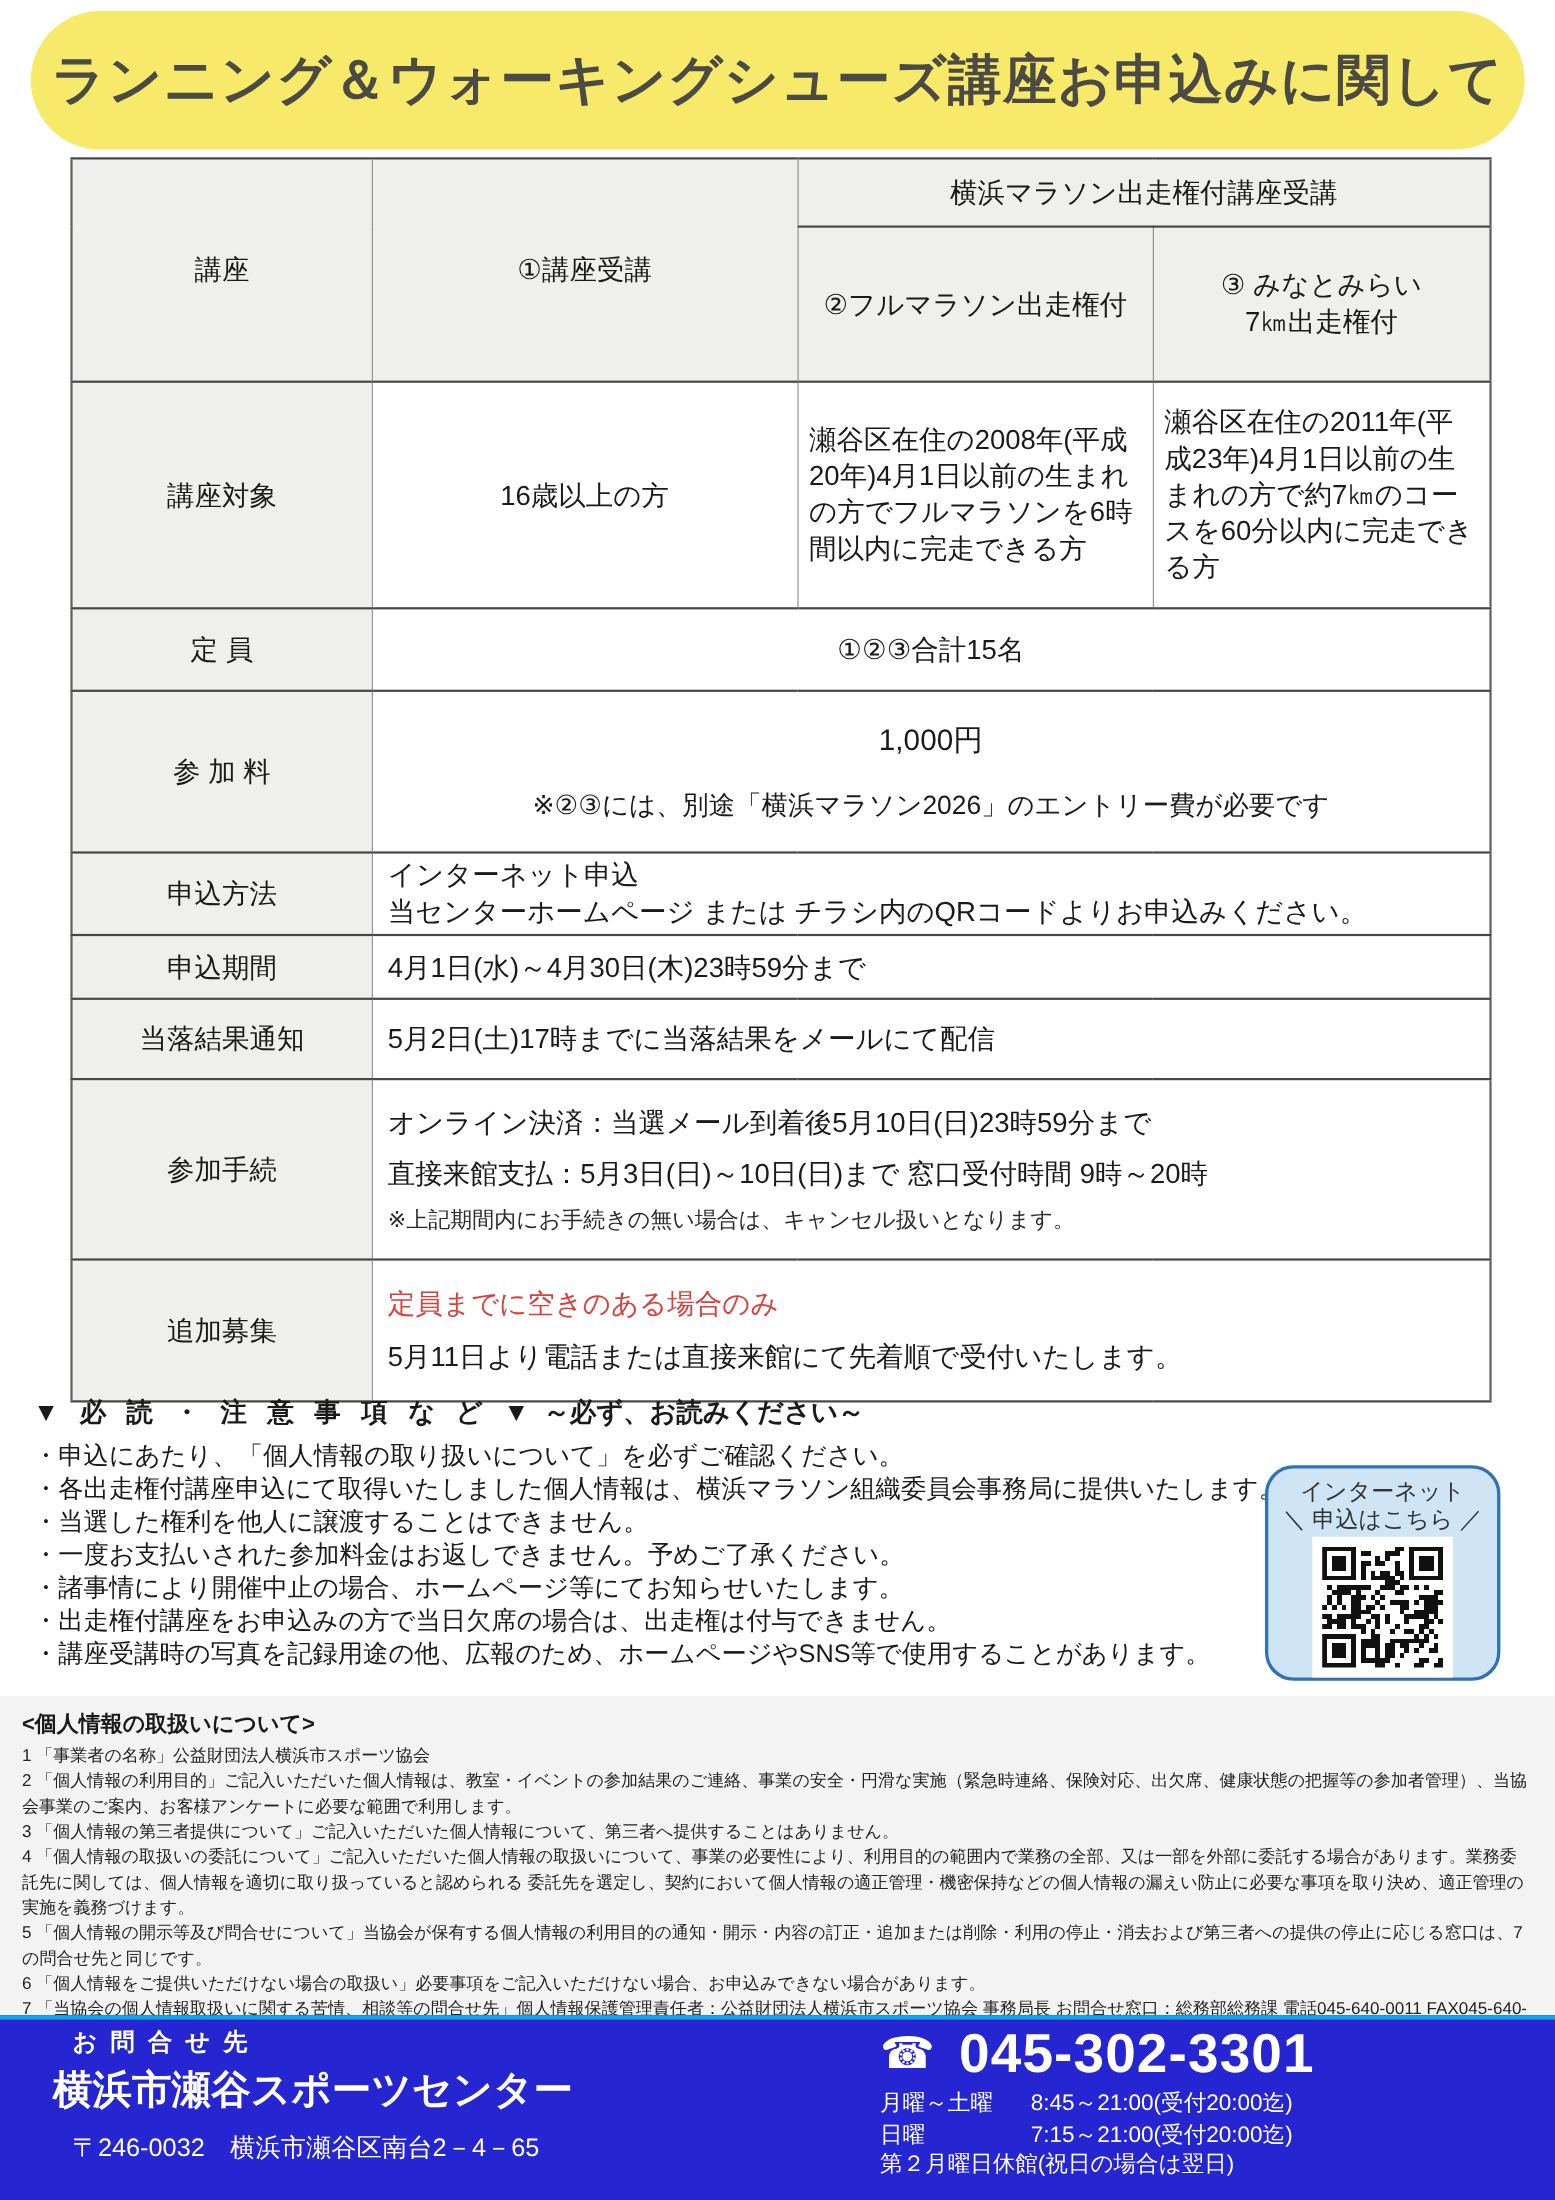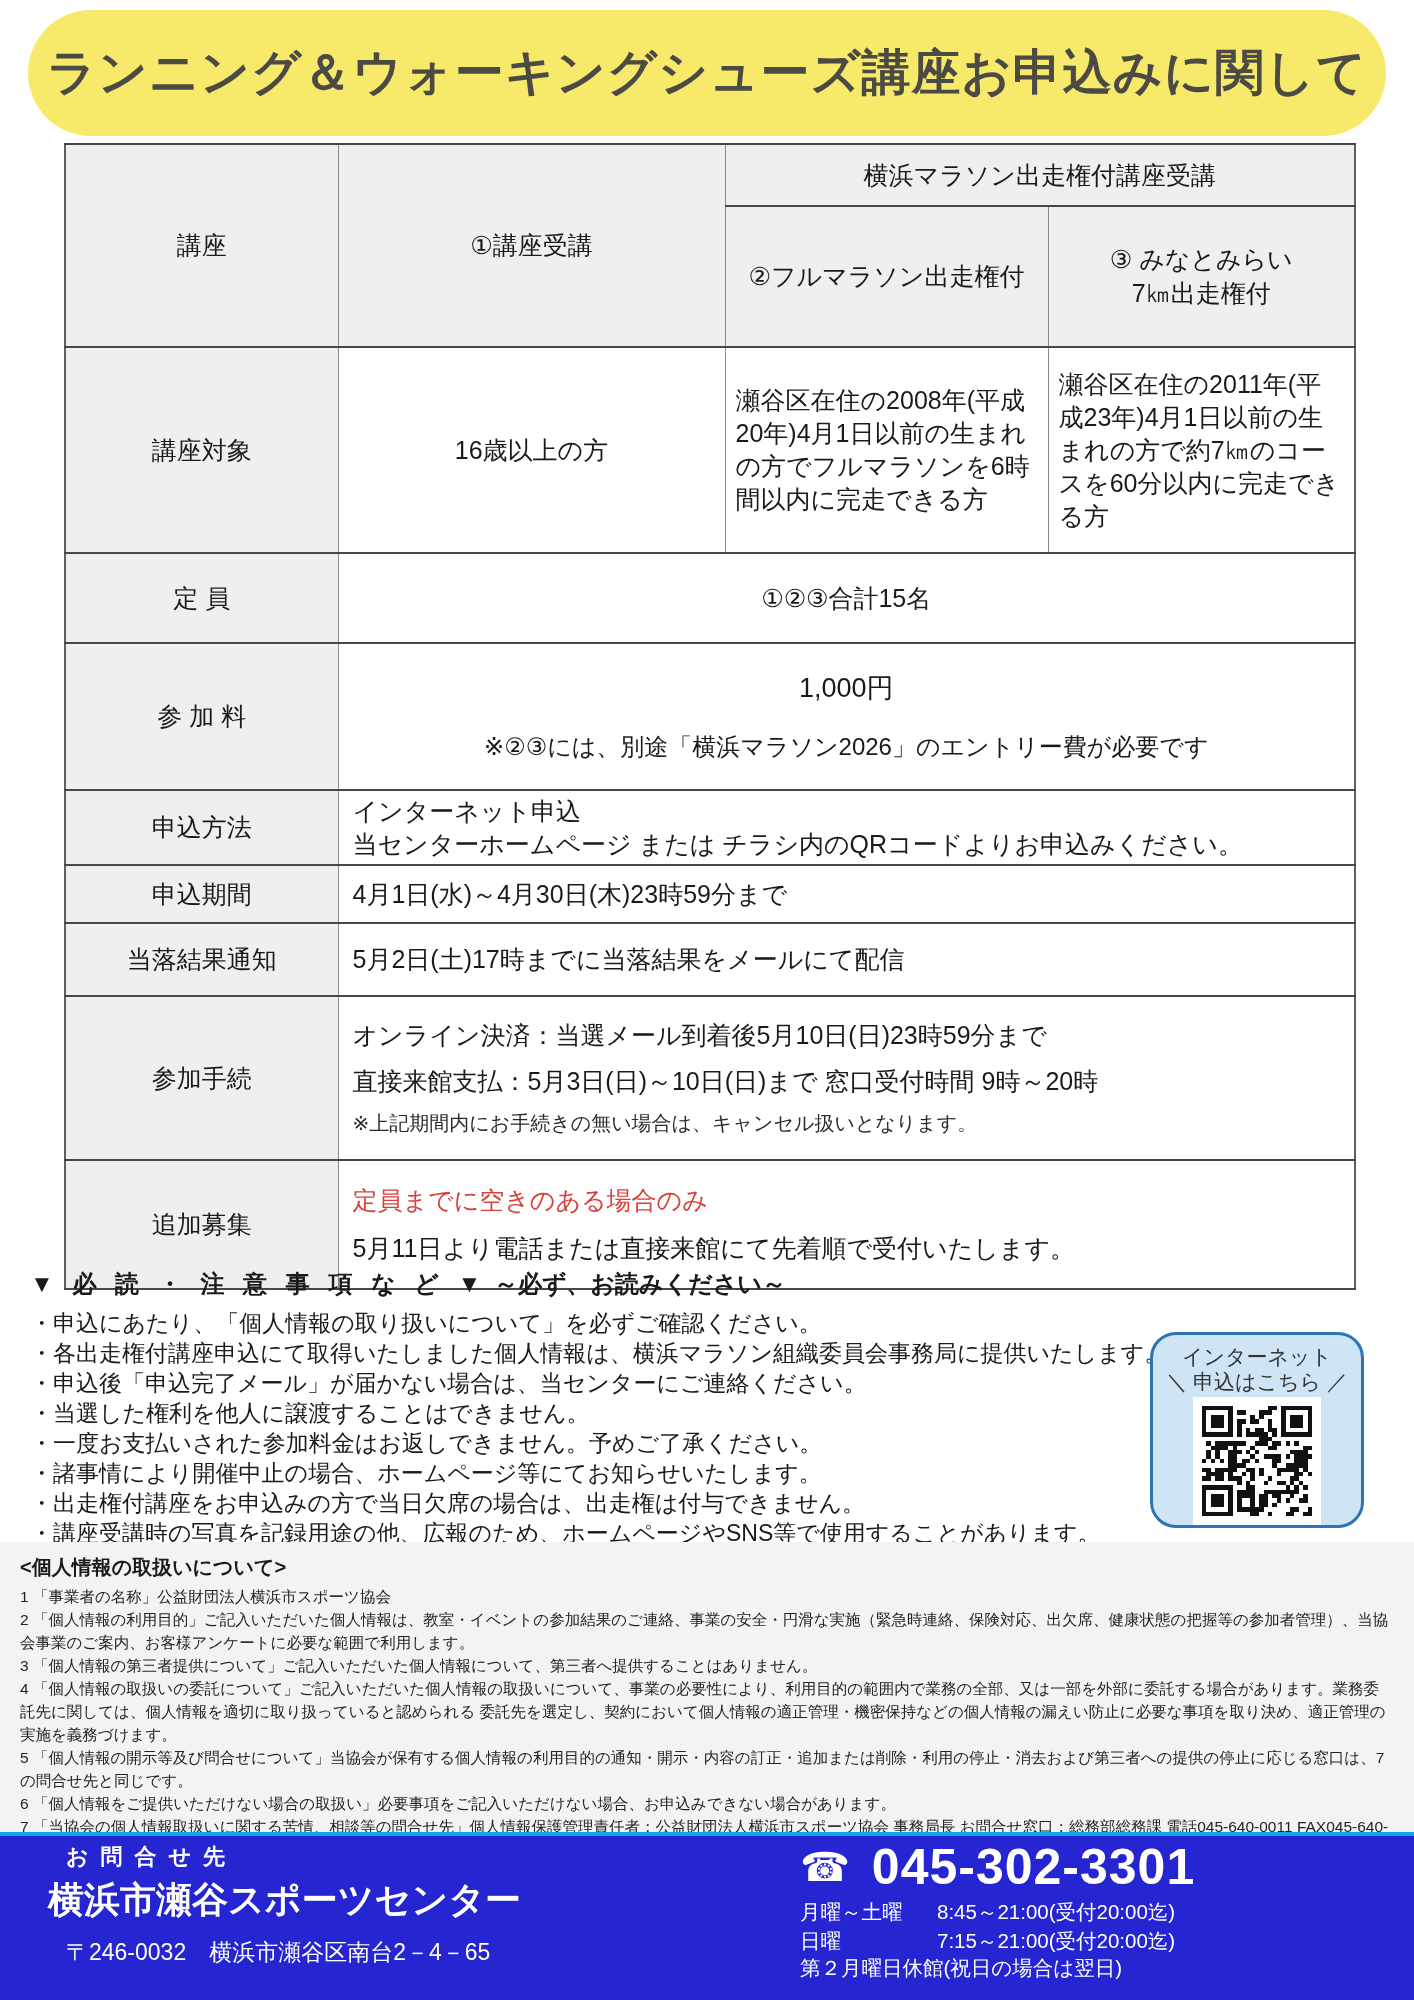--- a/index.html
+++ b/index.html
@@ -14,21 +14,21 @@
 
   
   table.course { position:absolute; top:143px; left:64px; width:1290px;
                  border-collapse:collapse; table-layout:fixed; border:2px solid #5f5f5f; }
   table.course td { border-left:1px solid #8a8a8a; border-right:1px solid #8a8a8a;
                     border-top:2px solid #474747; border-bottom:2px solid #474747;
                     vertical-align:middle; font-size:25px; }
   td.lab { background:#efefee; text-align:center; }
   td.hd  { background:#efefee; text-align:center; }
   td.val { background:#ffffff; }
-  .rh1 { height:62px; }  .rh2 { height:141px; } .rt { height:206px; } .rc { height:90px; }
+  .rh1 { height:62px; }  .rh2 { height:141px; } .rt { height:206px; } .rc { height:75px; }
   .rf  { height:147px; } .rm { height:70px; }  .rp { height:58px;margin-top:28px; }  .rr { height:73px; }
   .rpr { height:158px; } .ra { height:123px; }
   td.center { text-align:center; }
   td.pad { padding:4px 14px; }
   .target-cell { font-size:24px; line-height:1.32; padding:6px 8px 6px 10px; text-align:left; vertical-align:middle; }
   .fee-cell { display:flex; flex-direction:column; justify-content:space-evenly; height:143px; text-align:center; }
   .fee-main { font-size:27px; }
   .fee-note { font-size:24px; }
   .two-line { line-height:1.3; }
   .proc-cell { display:flex; flex-direction:column; justify-content:space-evenly; height:154px; padding:6px 0; }
@@ -158,21 +158,20 @@
     </tr>
   </tbody>
     </table>
 
   <div class="notice">
     <div class="notice-head">
       <span class="spaced">▼ 必 読 ・ 注 意 事 項 な ど ▼</span><span> ～必ず、お読みください～</span>
     </div>
     <div class="bullet">・申込にあたり、「個人情報の取り扱いについて」を必ずご確認ください。</div>
     <div class="bullet">・各出走権付講座申込にて取得いたしました個人情報は、横浜マラソン組織委員会事務局に提供いたします。</div>
-    <div class="bullet">・申込後「申込完了メール」が届かない場合は、当センターにご連絡ください。</div>
     <div class="bullet">・当選した権利を他人に譲渡することはできません。</div>
     <div class="bullet">・一度お支払いされた参加料金はお返しできません。予めご了承ください。</div>
     <div class="bullet">・諸事情により開催中止の場合、ホームページ等にてお知らせいたします。</div>
     <div class="bullet">・出走権付講座をお申込みの方で当日欠席の場合は、出走権は付与できません。</div>
     <div class="bullet">・講座受講時の写真を記録用途の他、広報のため、ホームページやSNS等で使用することがあります。</div>
   </div>
 
   <div class="qrbox">
     <div class="qr-t">インターネット</div>
     <div class="qr-t2">＼ 申込はこちら ／</div>

